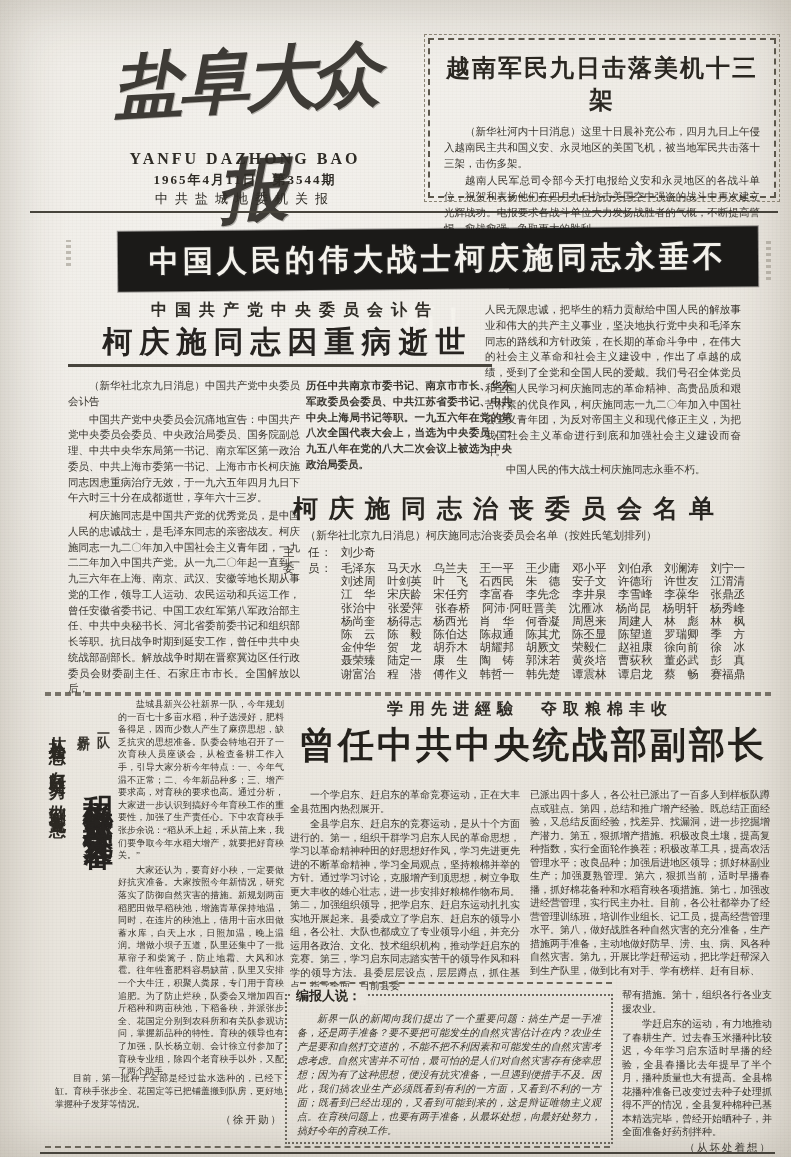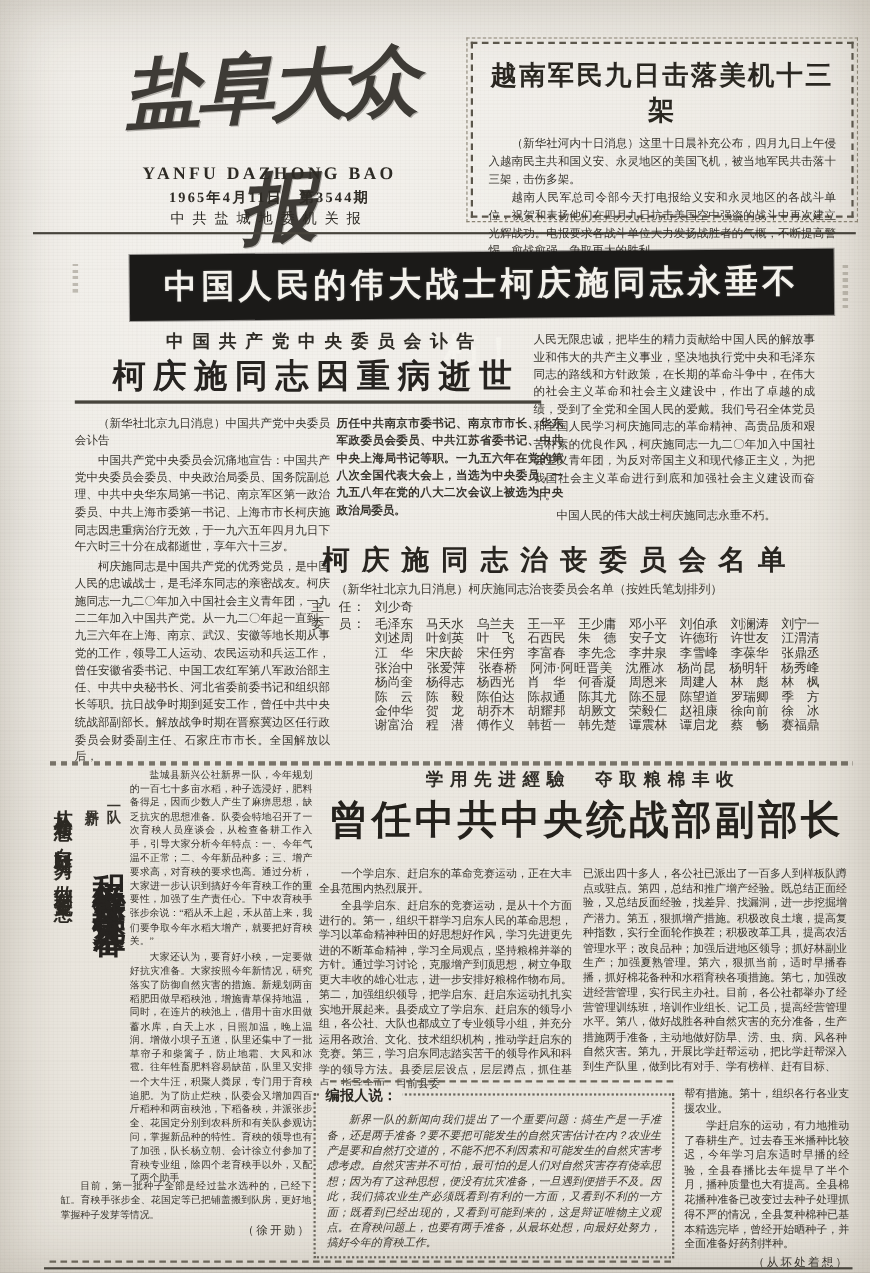--- a/index.html
+++ b/index.html
@@ -136,20 +136,21 @@
   <div class="abs cm-row" style="left:283px; top:562px; width:462px;">
     <div class="cm-label">委　员：</div>
     <div style="flex:1;">
       <div class="member-row">毛泽东　马天水　乌兰夫　王一平　王少庸　邓小平　刘伯承　刘澜涛　刘宁一</div>
       <div class="member-row">刘述周　叶剑英　叶　飞　石西民　朱　德　安子文　许德珩　许世友　江渭清</div>
       <div class="member-row">江　华　宋庆龄　宋任穷　李富春　李先念　李井泉　李雪峰　李葆华　张鼎丞</div>
       <div class="member-row">张治中　张爱萍　张春桥　阿沛·阿旺晋美　沈雁冰　杨尚昆　杨明轩　杨秀峰</div>
       <div class="member-row">杨尚奎　杨得志　杨西光　肖　华　何香凝　周恩来　周建人　林　彪　林　枫</div>
       <div class="member-row">陈　云　陈　毅　陈伯达　陈叔通　陈其尤　陈丕显　陈望道　罗瑞卿　季　方</div>
       <div class="member-row">金仲华　贺　龙　胡乔木　胡耀邦　胡厥文　荣毅仁　赵祖康　徐向前　徐　冰</div>
+      <div class="member-row">聂荣臻　陆定一　康　生　陶　铸　郭沫若　黄炎培　曹荻秋　董必武　彭　真</div>
       <div class="member-row">谢富治　程　潜　傅作义　韩哲一　韩先楚　谭震林　谭启龙　蔡　畅　赛福鼎</div>
     </div>
   </div>
 
   <div class="abs hatch" style="left:45px; top:692px; width:730px;"></div>
 
   <div class="abs vert seed-kicker" style="left:46px; top:722px; height:300px;">从坏处着想　向好处努力　做到有备无患</div>
 
   <div class="abs loc" style="left:74px; top:726px;">
     <span>新界</span>

